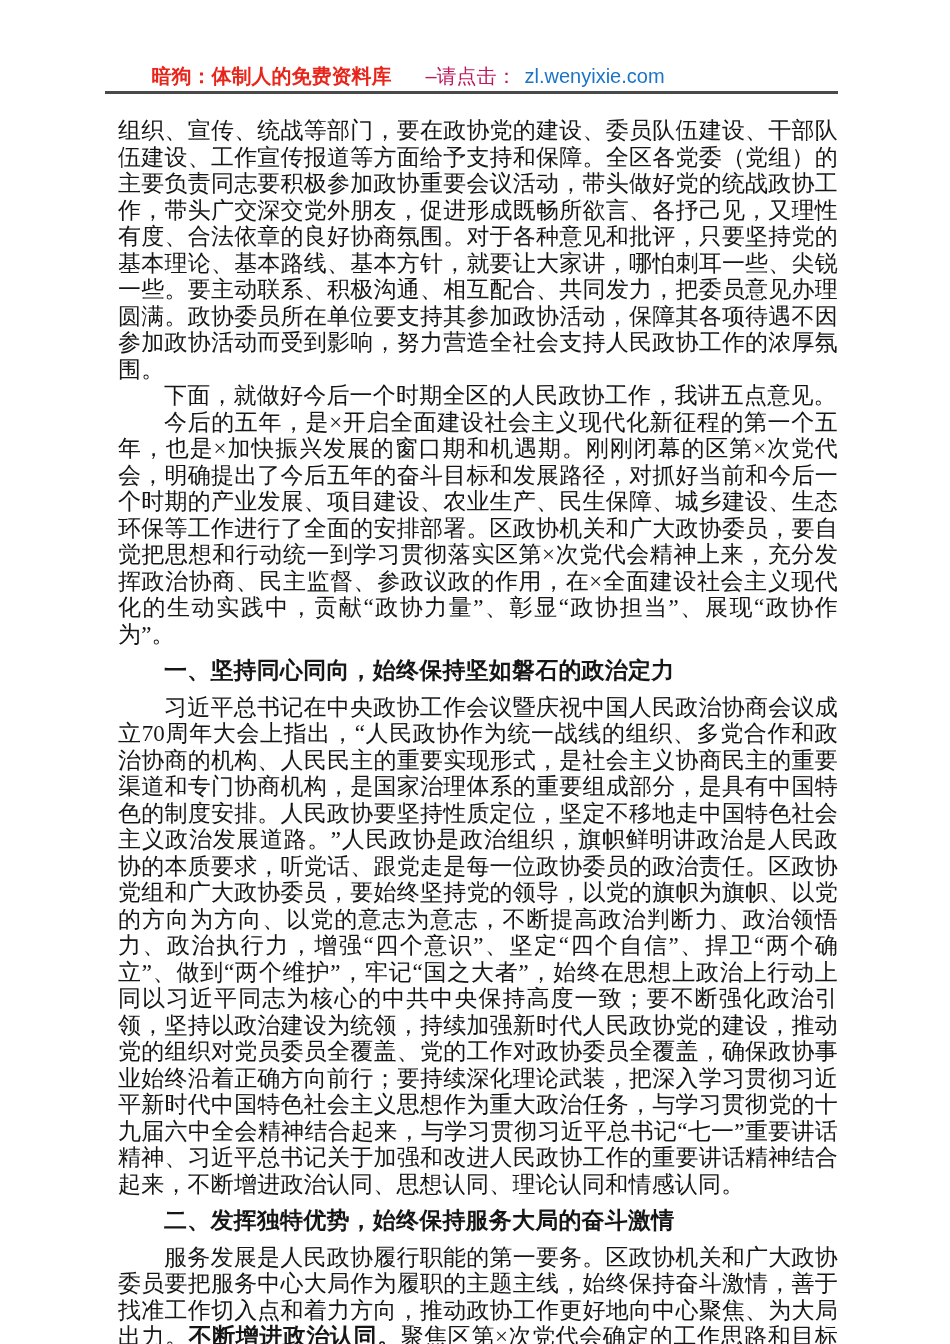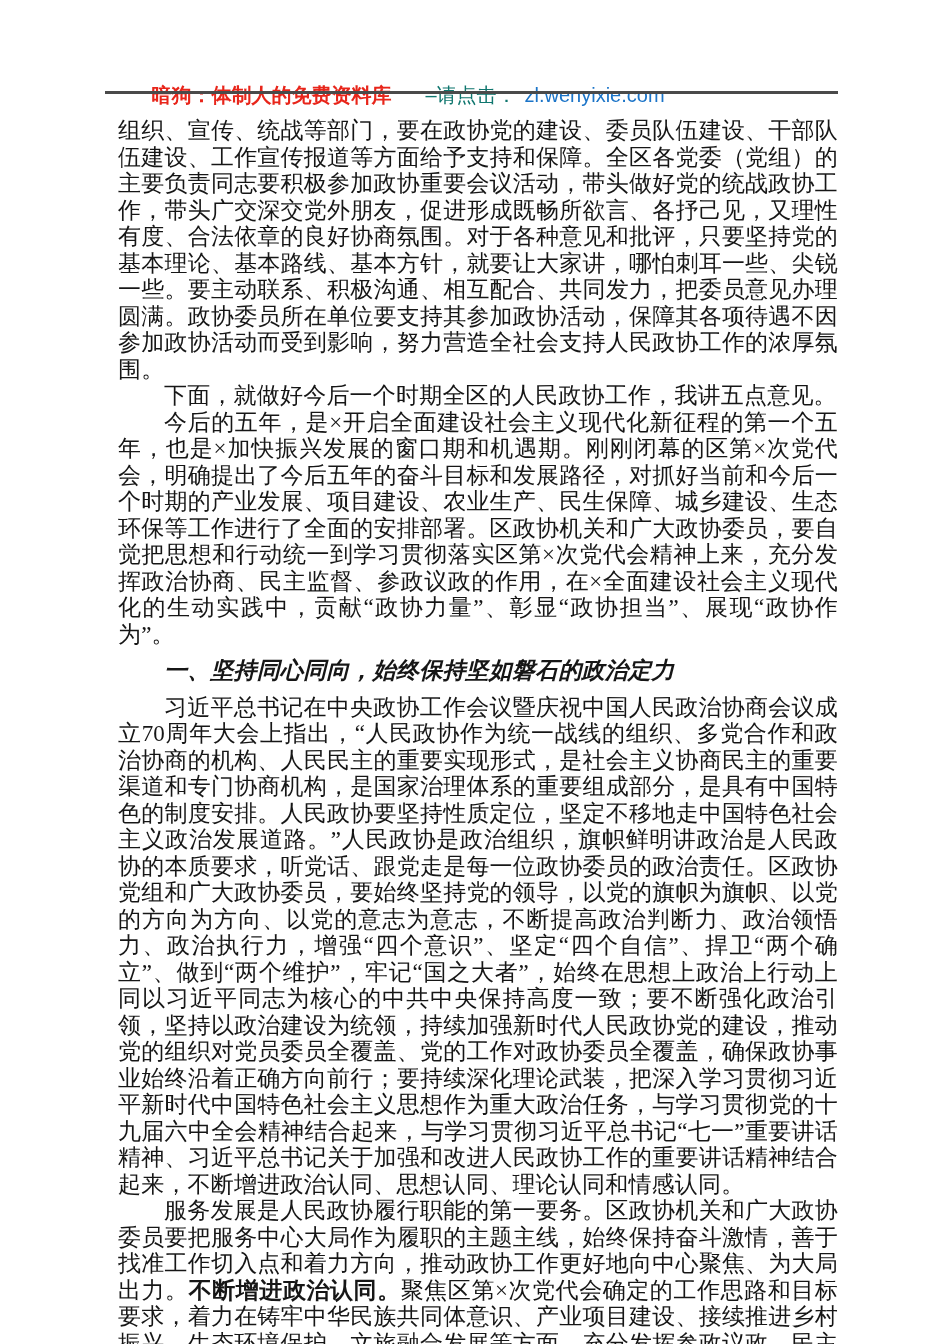--- a/index.html
+++ b/index.html
@@ -13,53 +13,54 @@
   
   .promo{
     position:absolute;
     top:64px;left:0;width:816px;
     display:flex;justify-content:center;align-items:baseline;
     font-family:"Liberation Sans","DejaVu Sans",sans-serif;
     font-size:20px;line-height:24px;white-space:nowrap;
   }
   .promo .site{font-weight:600;}
   .promo .click{margin-left:4px;}
-  .promo .link{margin-left:8px;text-decoration:none;cursor:pointer;margin-top:19px;}
+  .promo .link{margin-left:8px;text-decoration:none;cursor:pointer;}
   .promo .group{margin-left:30px;}
   .rule{
     position:absolute;top:91px;left:105px;
     width:733px;height:3px;
   }
   
   .content{
     position:absolute;top:118px;left:118px;width:720px;
     font-size:23px;line-height:26.5px;
     text-align:justify;
     letter-spacing:0.2px;
   }
   .para{margin:0;}
   .para.indent{text-indent:2em;}
-  .heading{font-weight:bold;margin:10px 0;text-indent:2em;font-style:italic;}
+  .heading{font-weight:bold;margin:10px 0;text-indent:2em;}
   .content b{font-weight:bold;}
 </style>
 </head>
 <body>
 
 <div class="page">
 
   <div class="promo">
     <span class="site" style="color: rgb(232, 37, 26);">暗狗：体制人的免费资料库</span>
-    <span class="click" style="color: #0f766e; margin-left: 34px;">–请点击：</span>
+    <span class="click" style="color: #be185d; margin-left: 34px;">–请点击：</span>
     <a class="link" style="color: rgb(27, 116, 200);">zl.wenyixie.com</a>
   </div>
 
   <div class="rule" style="background: rgb(74, 74, 74);"></div>
 
   <div class="content" style="color: rgb(22, 22, 22);">
       <div class="para"><span>组织、宣传、统战等部门，要在政协党的建设、委员队伍建设、干部队伍建设、工作宣传报道等方面给予支持和保障。全区各党委（党组）的主要负责同志要积极参加政协重要会议活动，带头做好党的统战政协工作，带头广交深交党外朋友，促进形成既畅所欲言、各抒己见，又理性有度、合法依章的良好协商氛围。对于各种意见和批评，只要坚持党的基本理论、基本路线、基本方针，就要让大家讲，哪怕刺耳一些、尖锐一些。要主动联系、积极沟通、相互配合、共同发力，把委员意见办理圆满。政协委员所在单位要支持其参加政协活动，保障其各项待遇不因参加政协活动而受到影响，努力营造全社会支持人民政协工作的浓厚氛围。</span></div>
       <div class="para indent"><span>下面，就做好今后一个时期全区的人民政协工作，我讲五点意见。</span></div>
       <div class="para indent"><span>今后的五年，是×开启全面建设社会主义现代化新征程的第一个五年，也是×加快振兴发展的窗口期和机遇期。刚刚闭幕的区第×次党代会，明确提出了今后五年的奋斗目标和发展路径，对抓好当前和今后一个时期的产业发展、项目建设、农业生产、民生保障、城乡建设、生态环保等工作进行了全面的安排部署。区政协机关和广大政协委员，要自觉把思想和行动统一到学习贯彻落实区第×次党代会精神上来，充分发挥政治协商、民主监督、参政议政的作用，在×全面建设社会主义现代化的生动实践中，贡献“政协力量”、彰显“政协担当”、展现“政协作为”。</span></div>
       <div class="heading"><b>一、坚持同心同向，始终保持坚如磐石的政治定力</b></div>
       <div class="para indent"><span>习近平总书记在中央政协工作会议暨庆祝中国人民政治协商会议成立70周年大会上指出，“人民政协作为统一战线的组织、多党合作和政治协商的机构、人民民主的重要实现形式，是社会主义协商民主的重要渠道和专门协商机构，是国家治理体系的重要组成部分，是具有中国特色的制度安排。人民政协要坚持性质定位，坚定不移地走中国特色社会主义政治发展道路。”人民政协是政治组织，旗帜鲜明讲政治是人民政协的本质要求，听党话、跟党走是每一位政协委员的政治责任。区政协党组和广大政协委员，要始终坚持党的领导，以党的旗帜为旗帜、以党的方向为方向、以党的意志为意志，不断提高政治判断力、政治领悟力、政治执行力，增强“四个意识”、坚定“四个自信”、捍卫“两个确立”、做到“两个维护”，牢记“国之大者”，始终在思想上政治上行动上同以习近平同志为核心的中共中央保持高度一致；要不断强化政治引领，坚持以政治建设为统领，持续加强新时代人民政协党的建设，推动党的组织对党员委员全覆盖、党的工作对政协委员全覆盖，确保政协事业始终沿着正确方向前行；要持续深化理论武装，把深入学习贯彻习近平新时代中国特色社会主义思想作为重大政治任务，与学习贯彻党的十九届六中全会精神结合起来，与学习贯彻习近平总书记“七一”重要讲话精神、习近平总书记关于加强和改进人民政协工作的重要讲话精神结合起来，不断增进政治认同、思想认同、理论认同和情感认同。</span></div>
+      <div class="heading"><b>二、发挥独特优势，始终保持服务大局的奋斗激情</b></div>
       <div class="para indent"><span>服务发展是人民政协履行职能的第一要务。区政协机关和广大政协委员要把服务中心大局作为履职的主题主线，始终保持奋斗激情，善于找准工作切入点和着力方向，推动政协工作更好地向中心聚焦、为大局出力。</span><b>不断增进政治认同。</b><span>聚焦区第×次党代会确定的工作思路和目标要求，着力在铸牢中华民族共同体意识、产业项目建设、接续推进乡村振兴、生态环境保护、文旅融合发展等方面，充分发挥参政议政、民主协商的作用，多开展视察、调研活动，要更加注重掌握过去没有掌握的情况，发现过去没有发现的问题，提出过去没有提过的建议，进一步提高建言资政的“靶向性”和</span></div>
     </div>
 
 </div>
 
 </body></html>

